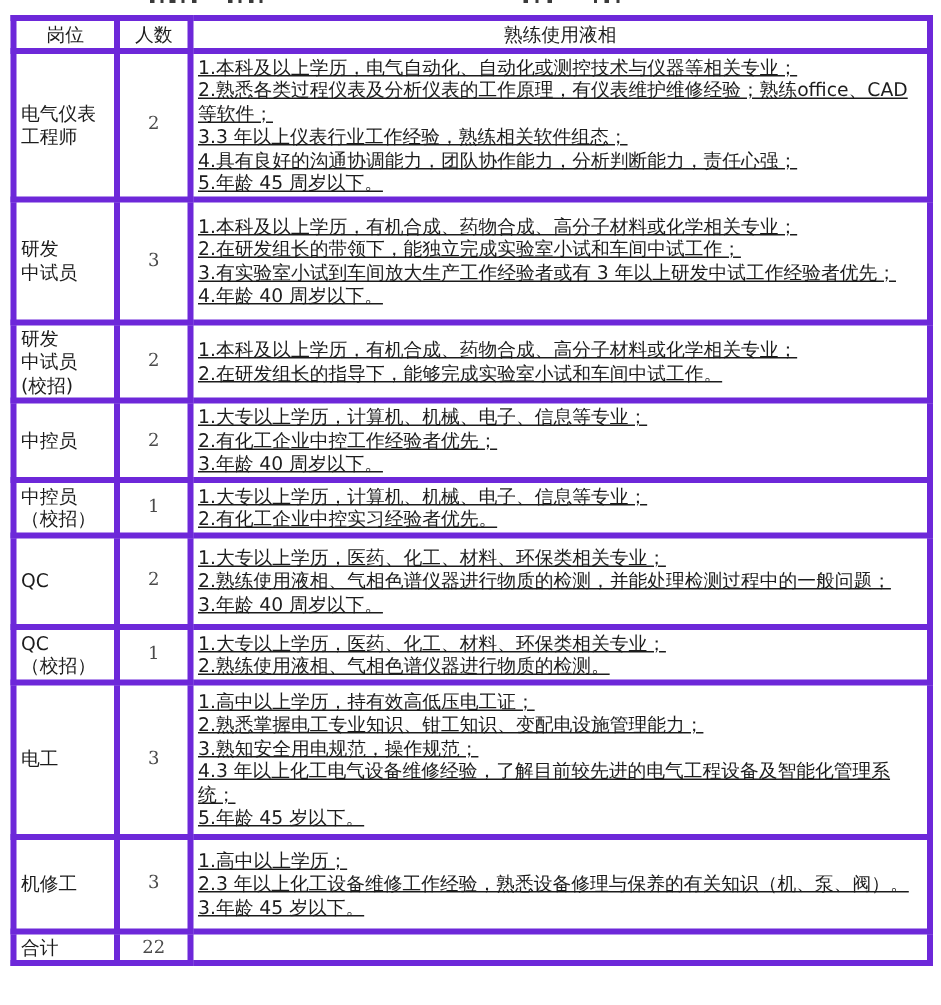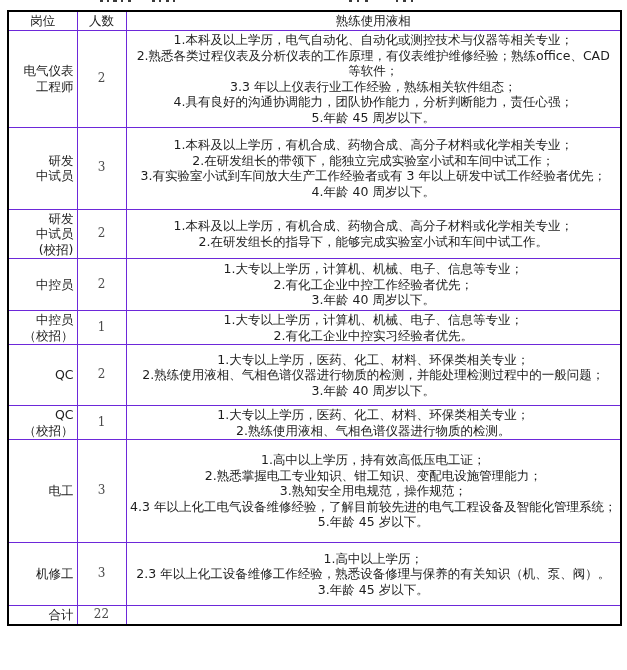--- a/index.html
+++ b/index.html
@@ -35,47 +35,48 @@
     width: 615px;
     border-collapse: collapse;
     table-layout: fixed;
     border: 2px solid #000;
     font-size: 12.5px;
     line-height: 15.5px;
   }
   table.jobs col.c-pos { width: 69px; }
   table.jobs col.c-cnt { width: 49px; }
   table.jobs th, table.jobs td {
-    border: 1px solid #6d28d9;
+    border: 4px solid #6d28d9;
     padding: 1px 3px;
     font-weight: normal;
     overflow: hidden;
   }
   th.h {
     text-align: center;
     vertical-align: middle;
   }
   td.pos {
-    text-align: right;
+    text-align: left;
     vertical-align: middle;
     white-space: pre-line;
   }
   td.cnt {
     text-align: center;
     vertical-align: middle;
     font-family: "DejaVu Serif", serif;
     font-size: 12px;
     color: #4a4a4a;
   }
   td.req {
-    text-align: center;
+    text-align: left;
     vertical-align: middle;
     white-space: pre-line;
     padding-left: 4px;
     padding-right: 4px;
+    text-decoration: underline;
   }
 </style>
 </head>
 <body>
 
 <div class="remnant">
   <i style="left:100px;width:3px;"></i>
   <i style="left:107px;width:2px;"></i>
   <i style="left:113px;width:4px;"></i>
   <i style="left:121px;width:2px;"></i>

